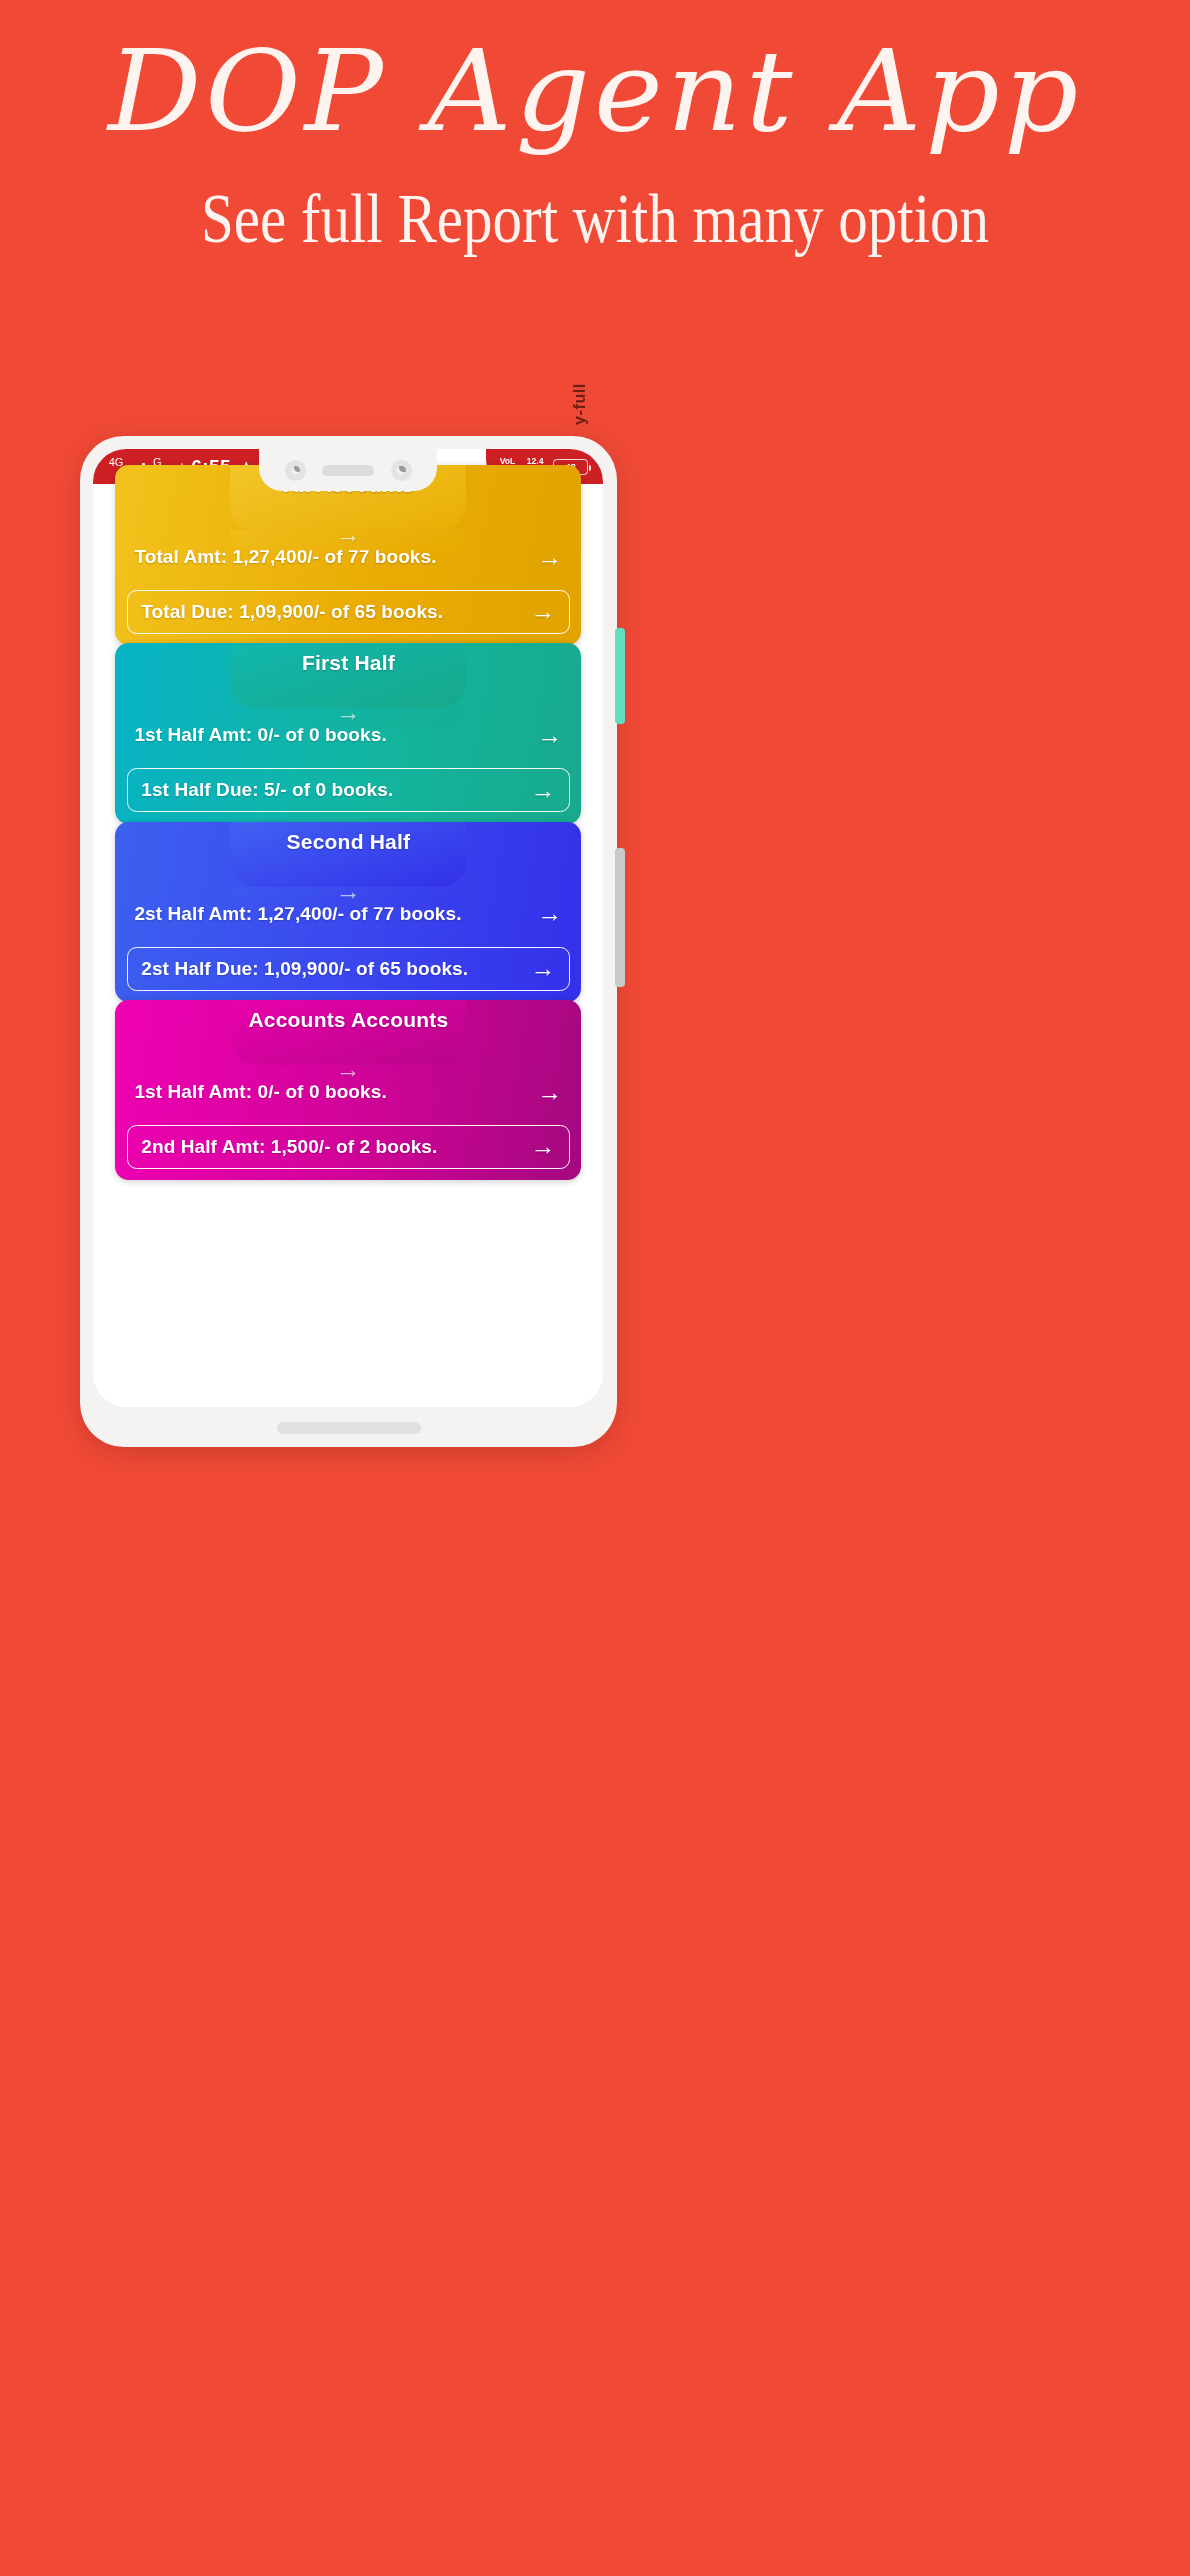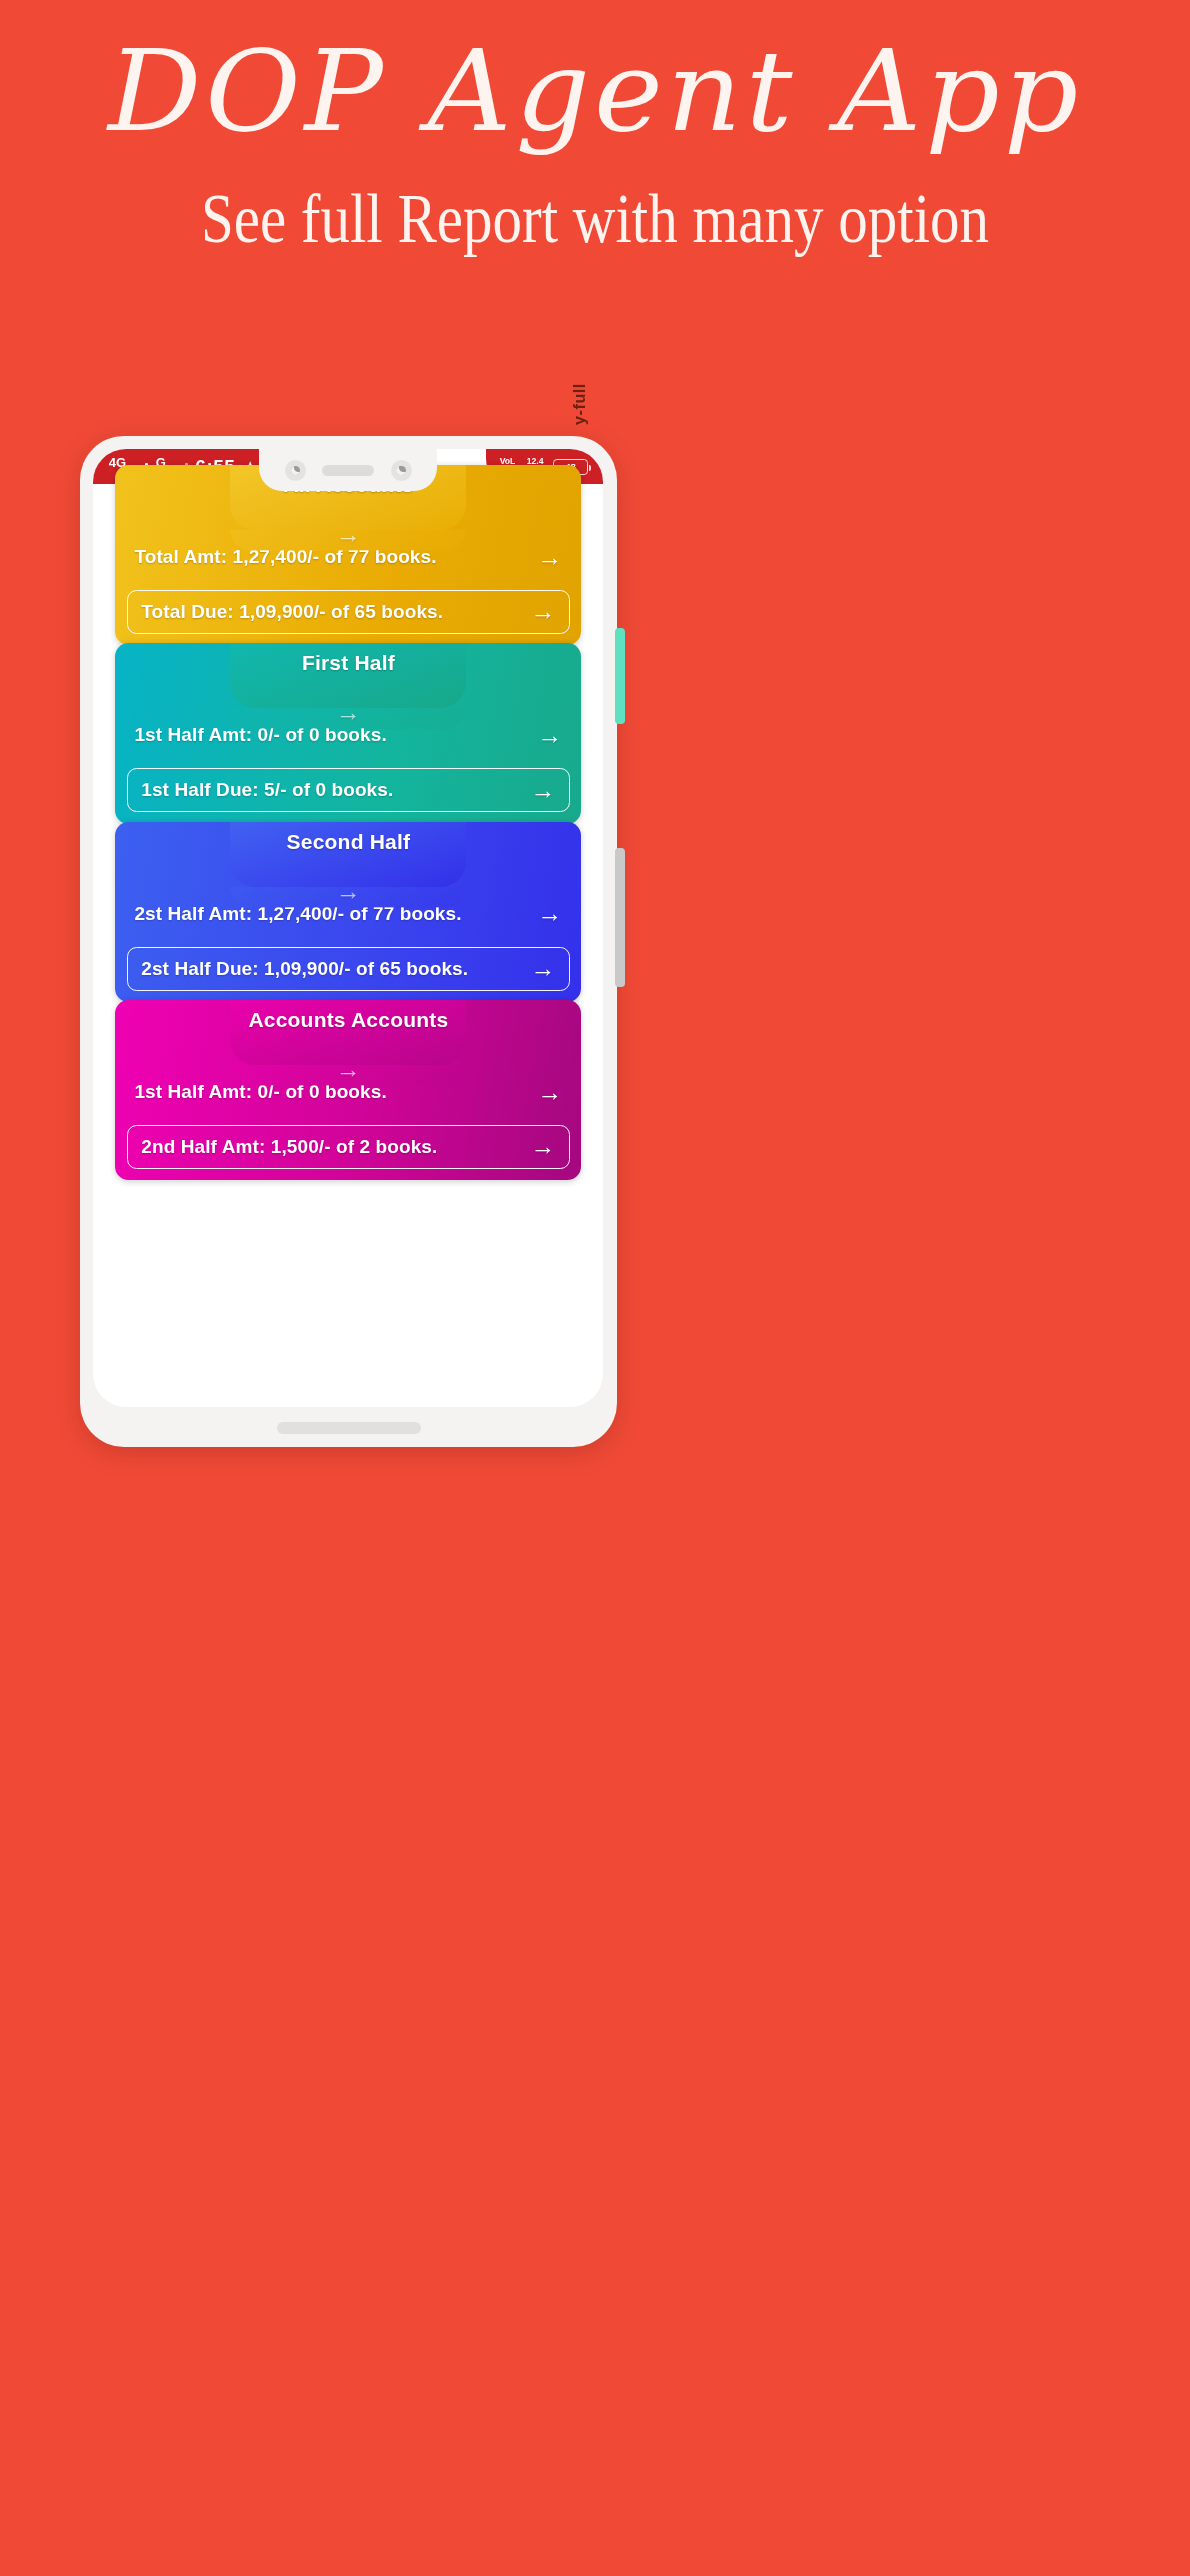--- a/index.html
+++ b/index.html
@@ -76,21 +76,21 @@
     left:0; padding:0 13.4px 0 15.3px;
     border-bottom-right-radius:25px;
     gap:7.7px;
   }
   .sb-right{
     right:0; padding:0 15.3px 0 13.4px;
     border-bottom-left-radius:25px;
     gap:6.7px;
   }
   .net-group{ display:flex; align-items:flex-end; gap:1.9px; }
-  .net-label{ font-size:13px; font-weight:700; line-height:7.7px; margin-bottom:8.6px;}
+  .net-label{ font-size:11px; font-weight:400; line-height:7.7px; margin-bottom:8.6px;}
   .bars{ display:flex; align-items:flex-end; gap:1.4px; height:12.5px; }
   .bars i{ display:block; width:2.9px; background:#fff; border-radius:1px; }
   .bars i:nth-child(1){height:3.8px;} .bars i:nth-child(2){height:5.8px;}
   .bars i:nth-child(3){height:8.6px;} .bars i:nth-child(4){height:10.5px;}
   .bars i:nth-child(5){height:12.5px;}
   .bars.dim i{ background:rgba(255,255,255,.55); }
   .clock{ font-size:19px; font-weight:700; letter-spacing:0.5px; }
   .ic-alarm{ width:14.4px; height:14.4px; }
   .ic-play{
     width:14.4px;height:12.5px;border:1.9px solid #fff;border-radius:1.9px;

